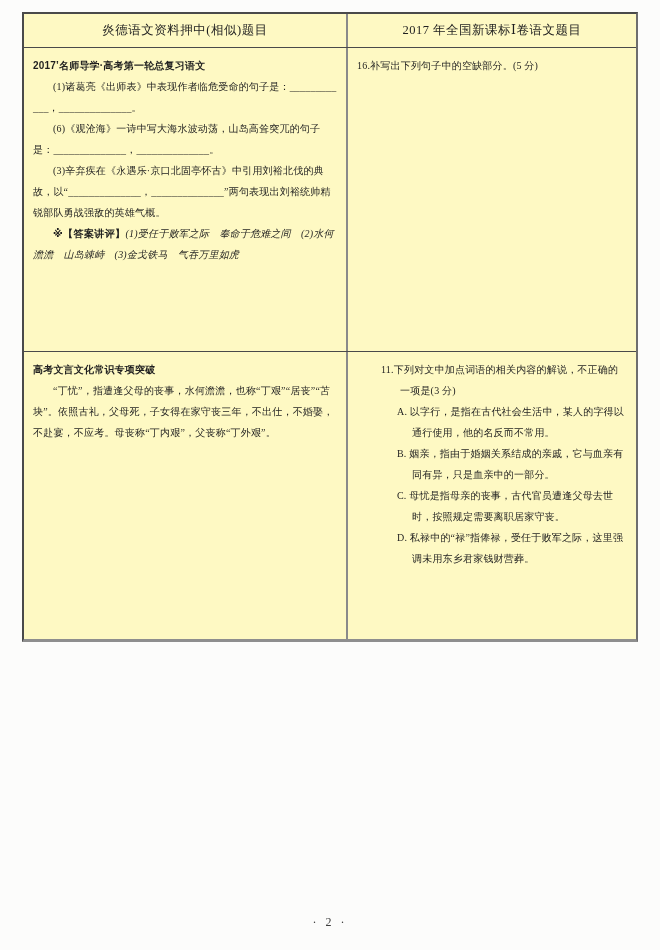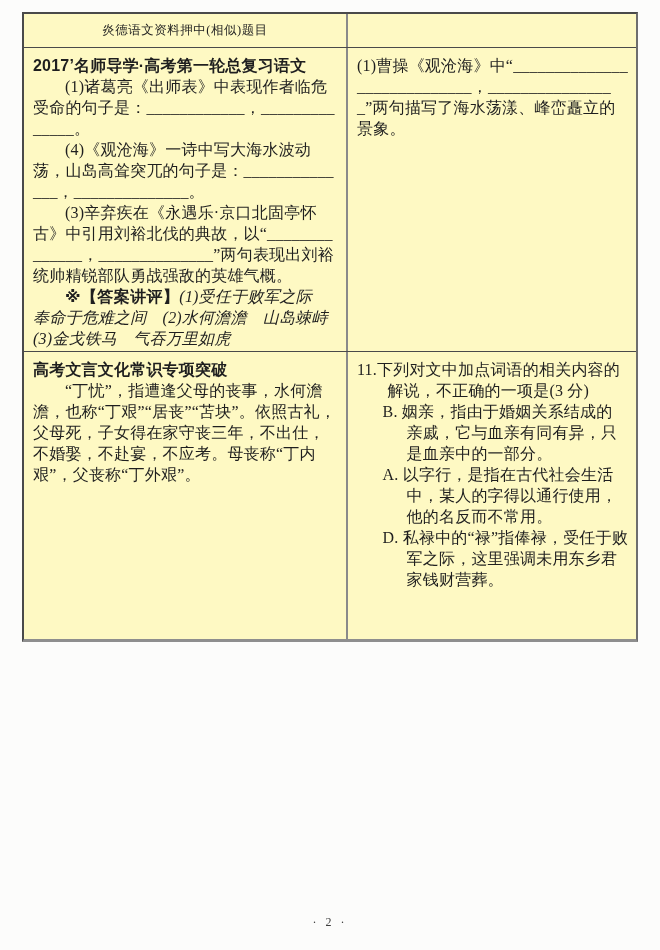--- a/index.html
+++ b/index.html
@@ -35,20 +35,21 @@
     border-bottom: 1.5px solid #4a4a4a;
   }
   .body-row1 {
     flex: 0 0 304px;
     display: flex;
     border-bottom: 1.5px solid #4a4a4a;
   }
   .body-row2 {
     flex: 1 1 auto;
     display: flex;
+    gap: 24px;
   }
   .cell-left {
     width: 324px;
     flex: 0 0 324px;
     border-right: 2px solid #8a8a8a;
   }
   .cell-right {
     flex: 1 1 auto;
   }
   .header-cell {
@@ -57,21 +58,21 @@
     justify-content: center;
     font-size: 12.5px;
     letter-spacing: 0.5px;
   }
   .content-cell {
     padding: 7px 8px 0 9px;
     overflow: hidden;
   }
   .content-cell p {
     margin: 0;
-    font-size: 16px;
+    font-size: 10px;
     line-height: 21px;
     word-break: break-all;
     letter-spacing: 0.2px;
   }
   .indent { text-indent: 2em; }
   .hei {
     font-family: "Liberation Sans", "DejaVu Sans", sans-serif;
     font-weight: bold;
     letter-spacing: 0.4px;
   }
@@ -98,43 +99,47 @@
 </style>
 </head>
 <body>
 
 <div class="doc-table">
 
   <div class="header-row">
     <div class="header-cell cell-left">
       <span>炎德语文资料押中(相似)题目</span>
     </div>
+    <div class="header-cell cell-right">
+      <span>2017 年全国新课标Ⅰ卷语文题目</span>
+    </div>
   </div>
 
   <div class="body-row1">
     <div class="content-cell cell-left">
       <p class="hei">2017’名师导学·高考第一轮总复习语文</p>
       <p class="indent">(1)诸葛亮《出师表》中表现作者临危受命的句子是：____________，______________。</p>
-      <p class="indent">(4)《观沧海》一诗中写大海水波动荡，山岛高耸突兀的句子是：______________，______________。</p>
+      <p class="indent">(6)《观沧海》一诗中写大海水波动荡，山岛高耸突兀的句子是：______________，______________。</p>
       <p class="indent">(3)辛弃疾在《永遇乐·京口北固亭怀古》中引用刘裕北伐的典故，以“______________，______________”两句表现出刘裕统帅精锐部队勇战强敌的英雄气概。</p>
       <p class="indent"><span class="hei">※【答案讲评】</span><span class="kai">(1)受任于败军之际　奉命于危难之间　(2)水何澹澹　山岛竦峙　(3)金戈铁马　气吞万里如虎</span></p>
     </div>
     <div class="content-cell cell-right">
-      <p>(1)曹操《观沧海》中“____________________________，________________”两句描写了海水荡漾、峰峦矗立的景象。</p>
+      <p>16.补写出下列句子中的空缺部分。(5 分)</p>
     </div>
   </div>
 
   <div class="body-row2">
     <div class="content-cell cell-left">
       <p class="hei">高考文言文化常识专项突破</p>
       <p class="indent">“丁忧”，指遭逢父母的丧事，水何澹澹，也称“丁艰”“居丧”“苫块”。依照古礼，父母死，子女得在家守丧三年，不出仕，不婚娶，不赴宴，不应考。母丧称“丁内艰”，父丧称“丁外艰”。</p>
     </div>
     <div class="content-cell cell-right">
       <p class="q-hang">11.下列对文中加点词语的相关内容的解说，不正确的一项是(3 分)</p>
+      <p class="opt">A. 以字行，是指在古代社会生活中，某人的字得以通行使用，他的名反而不常用。</p>
       <p class="opt">B. 姻亲，指由于婚姻关系结成的亲戚，它与血亲有同有异，只是血亲中的一部分。</p>
-      <p class="opt">A. 以字行，是指在古代社会生活中，某人的字得以通行使用，他的名反而不常用。</p>
+      <p class="opt">C. 母忧是指母亲的丧事，古代官员遭逢父母去世时，按照规定需要离职居家守丧。</p>
       <p class="opt">D. 私禄中的“禄”指俸禄，受任于败军之际，这里强调未用东乡君家钱财营葬。</p>
     </div>
   </div>
 
 </div>
 
 <div class="page-number">· 2 ·</div>
 
 </body></html>

